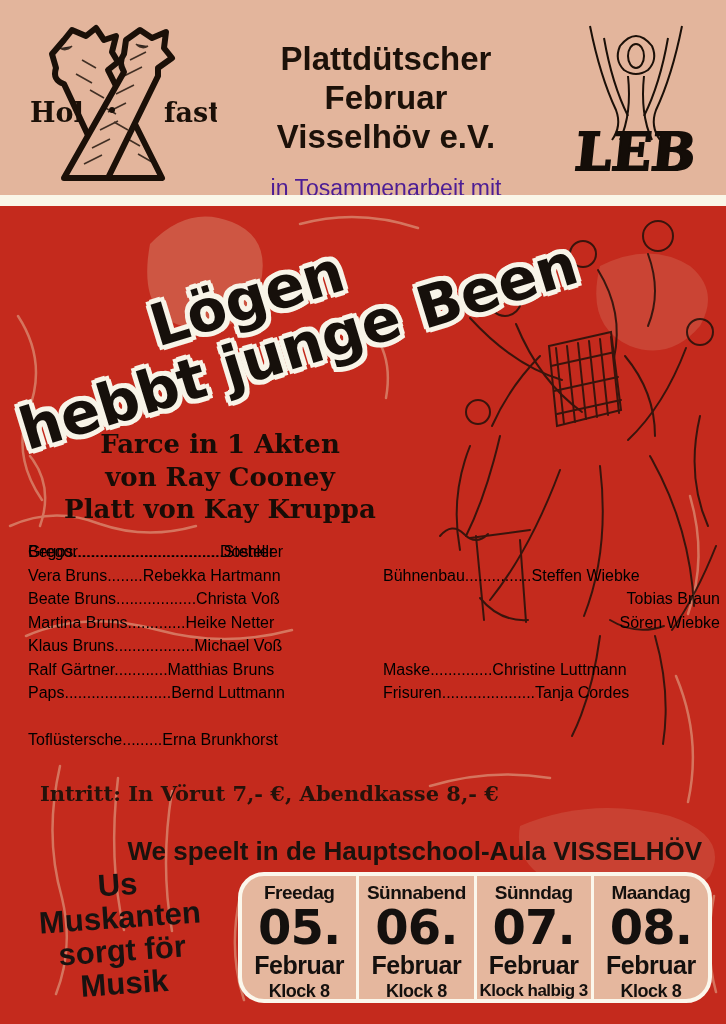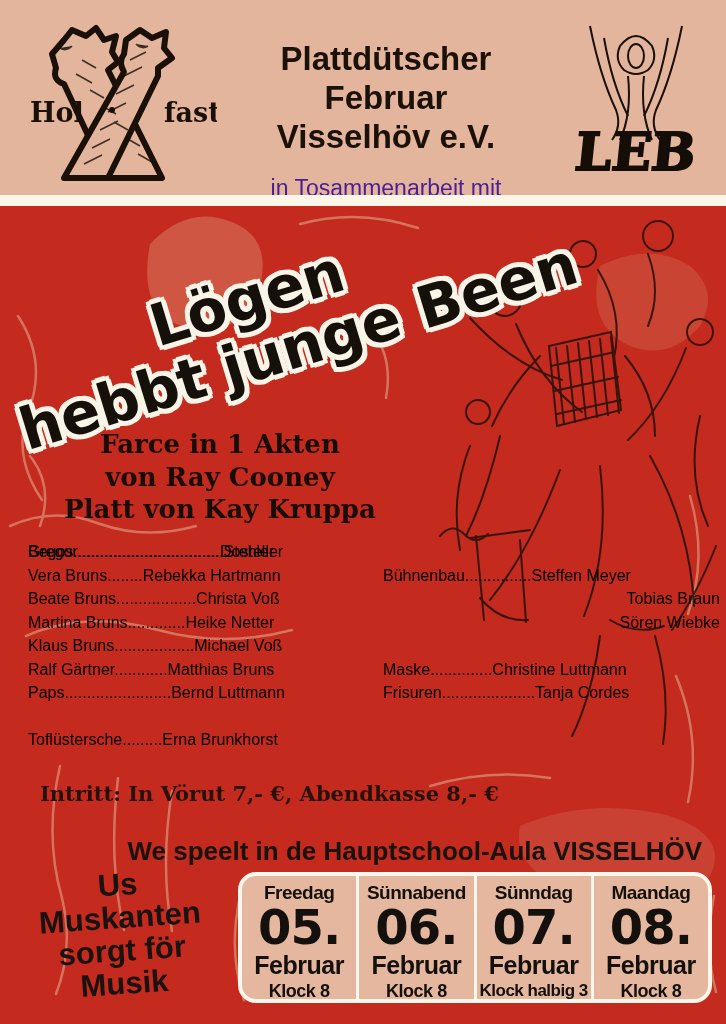--- a/index.html
+++ b/index.html
@@ -36,21 +36,21 @@
   
   .tickets{position:absolute;left:40px;top:574px;width:665px;font-family:"DejaVu Serif",serif;
            font-weight:bold;font-size:21px;line-height:1.35;color:#26120a;}
   
   .venue{position:absolute;right:24px;top:630px;font-size:26px;font-weight:bold;color:#1a120d;white-space:nowrap;}
   
   .music{position:absolute;left:18px;top:662px;width:206px;transform:rotate(-4deg);
          text-align:center;font-weight:bold;font-size:31px;line-height:1.07;color:#181210;}
   
   .datebox{position:absolute;left:238px;top:666px;width:474px;height:131px;background:#e5b79e;
-           border:4px solid #fbf7ec;border-radius:18px;display:flex;box-sizing:border-box;}
+           border:4px solid #fbf7ec;border-radius:26px;display:flex;box-sizing:border-box;}
   .date-card{flex:1;text-align:center;padding-top:6px;color:#14100e;}
   .date-card.sep{border-right:3px solid #fbf7ec;}
   .date-day{font-size:19px;font-weight:bold;letter-spacing:-0.5px;}
   .date-num{font-family:"DejaVu Sans",sans-serif;font-size:48px;font-weight:bold;line-height:0.98;letter-spacing:-1px;}
   .date-month{font-size:25px;font-weight:bold;letter-spacing:-0.5px;margin-top:0px;}
   .date-time{font-size:18px;font-weight:bold;margin-top:1px;letter-spacing:-0.5px;}
   .date-time.small{font-size:17px;}
   svg text{font-family:"DejaVu Serif",serif;}
 </style>
 </head>
@@ -173,21 +173,21 @@
       <div class="row">Martina Bruns.............Heike Netter</div>
       <div class="row">Klaus Bruns..................Michael Voß</div>
       <div class="row">Ralf Gärtner............Matthias Bruns</div>
       <div class="row">Paps........................Bernd Luttmann</div>
       <div class="row"></div>
       <div class="row">Toflüstersche.........Erna Brunkhorst</div>
     </div>
 
     <div class="col col-right">
       <div class="row"></div>
-      <div class="row">Bühnenbau...............Steffen Meyer</div>
+      <div class="row">Bühnenbau...............Steffen Wiebke</div>
       <div class="row right">Tobias Braun</div>
       <div class="row right">Sören Wiebke</div>
       <div class="row"></div>
       <div class="row">Maske..............Christine Luttmann</div>
       <div class="row">Frisuren.....................Tanja Cordes</div>
     </div>
 
     <div class="tickets">
       <div>Intritt: In Vörut 7,- €, Abendkasse 8,- €</div>
     </div>

